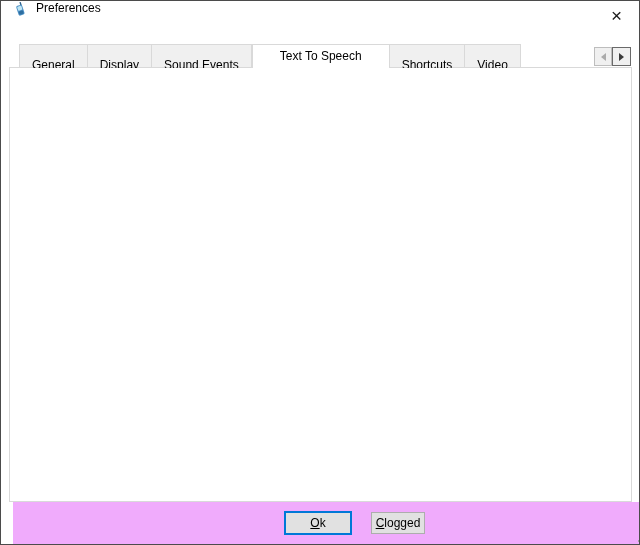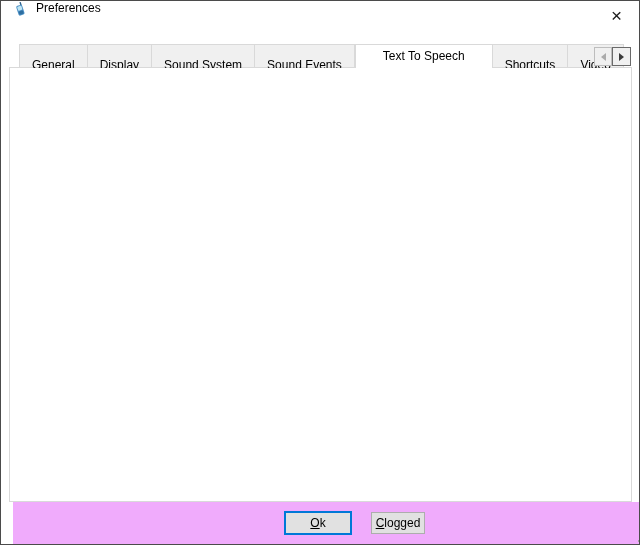--- a/index.html
+++ b/index.html
@@ -159,21 +159,20 @@
     </svg>
     <span class="title-text">Preferences</span>
     <div class="close-btn">×</div>
   </div>
 
   <div class="tabpage"></div>
 
   <div class="tabstrip">
     <div class="tab">General</div>
     <div class="tab">Display</div>
-    <div class="tab">Sound System</div>
     <div class="tab">Sound Events</div>
     <div class="tab selected">Text To Speech</div>
     <div class="tab">Shortcuts</div>
     <div class="tab">Video</div>
   </div>
   <div class="tab-scroll left">
     <div class="tri-left"></div>
   </div>
   <div class="tab-scroll right">
     <div class="tri-right"></div>

